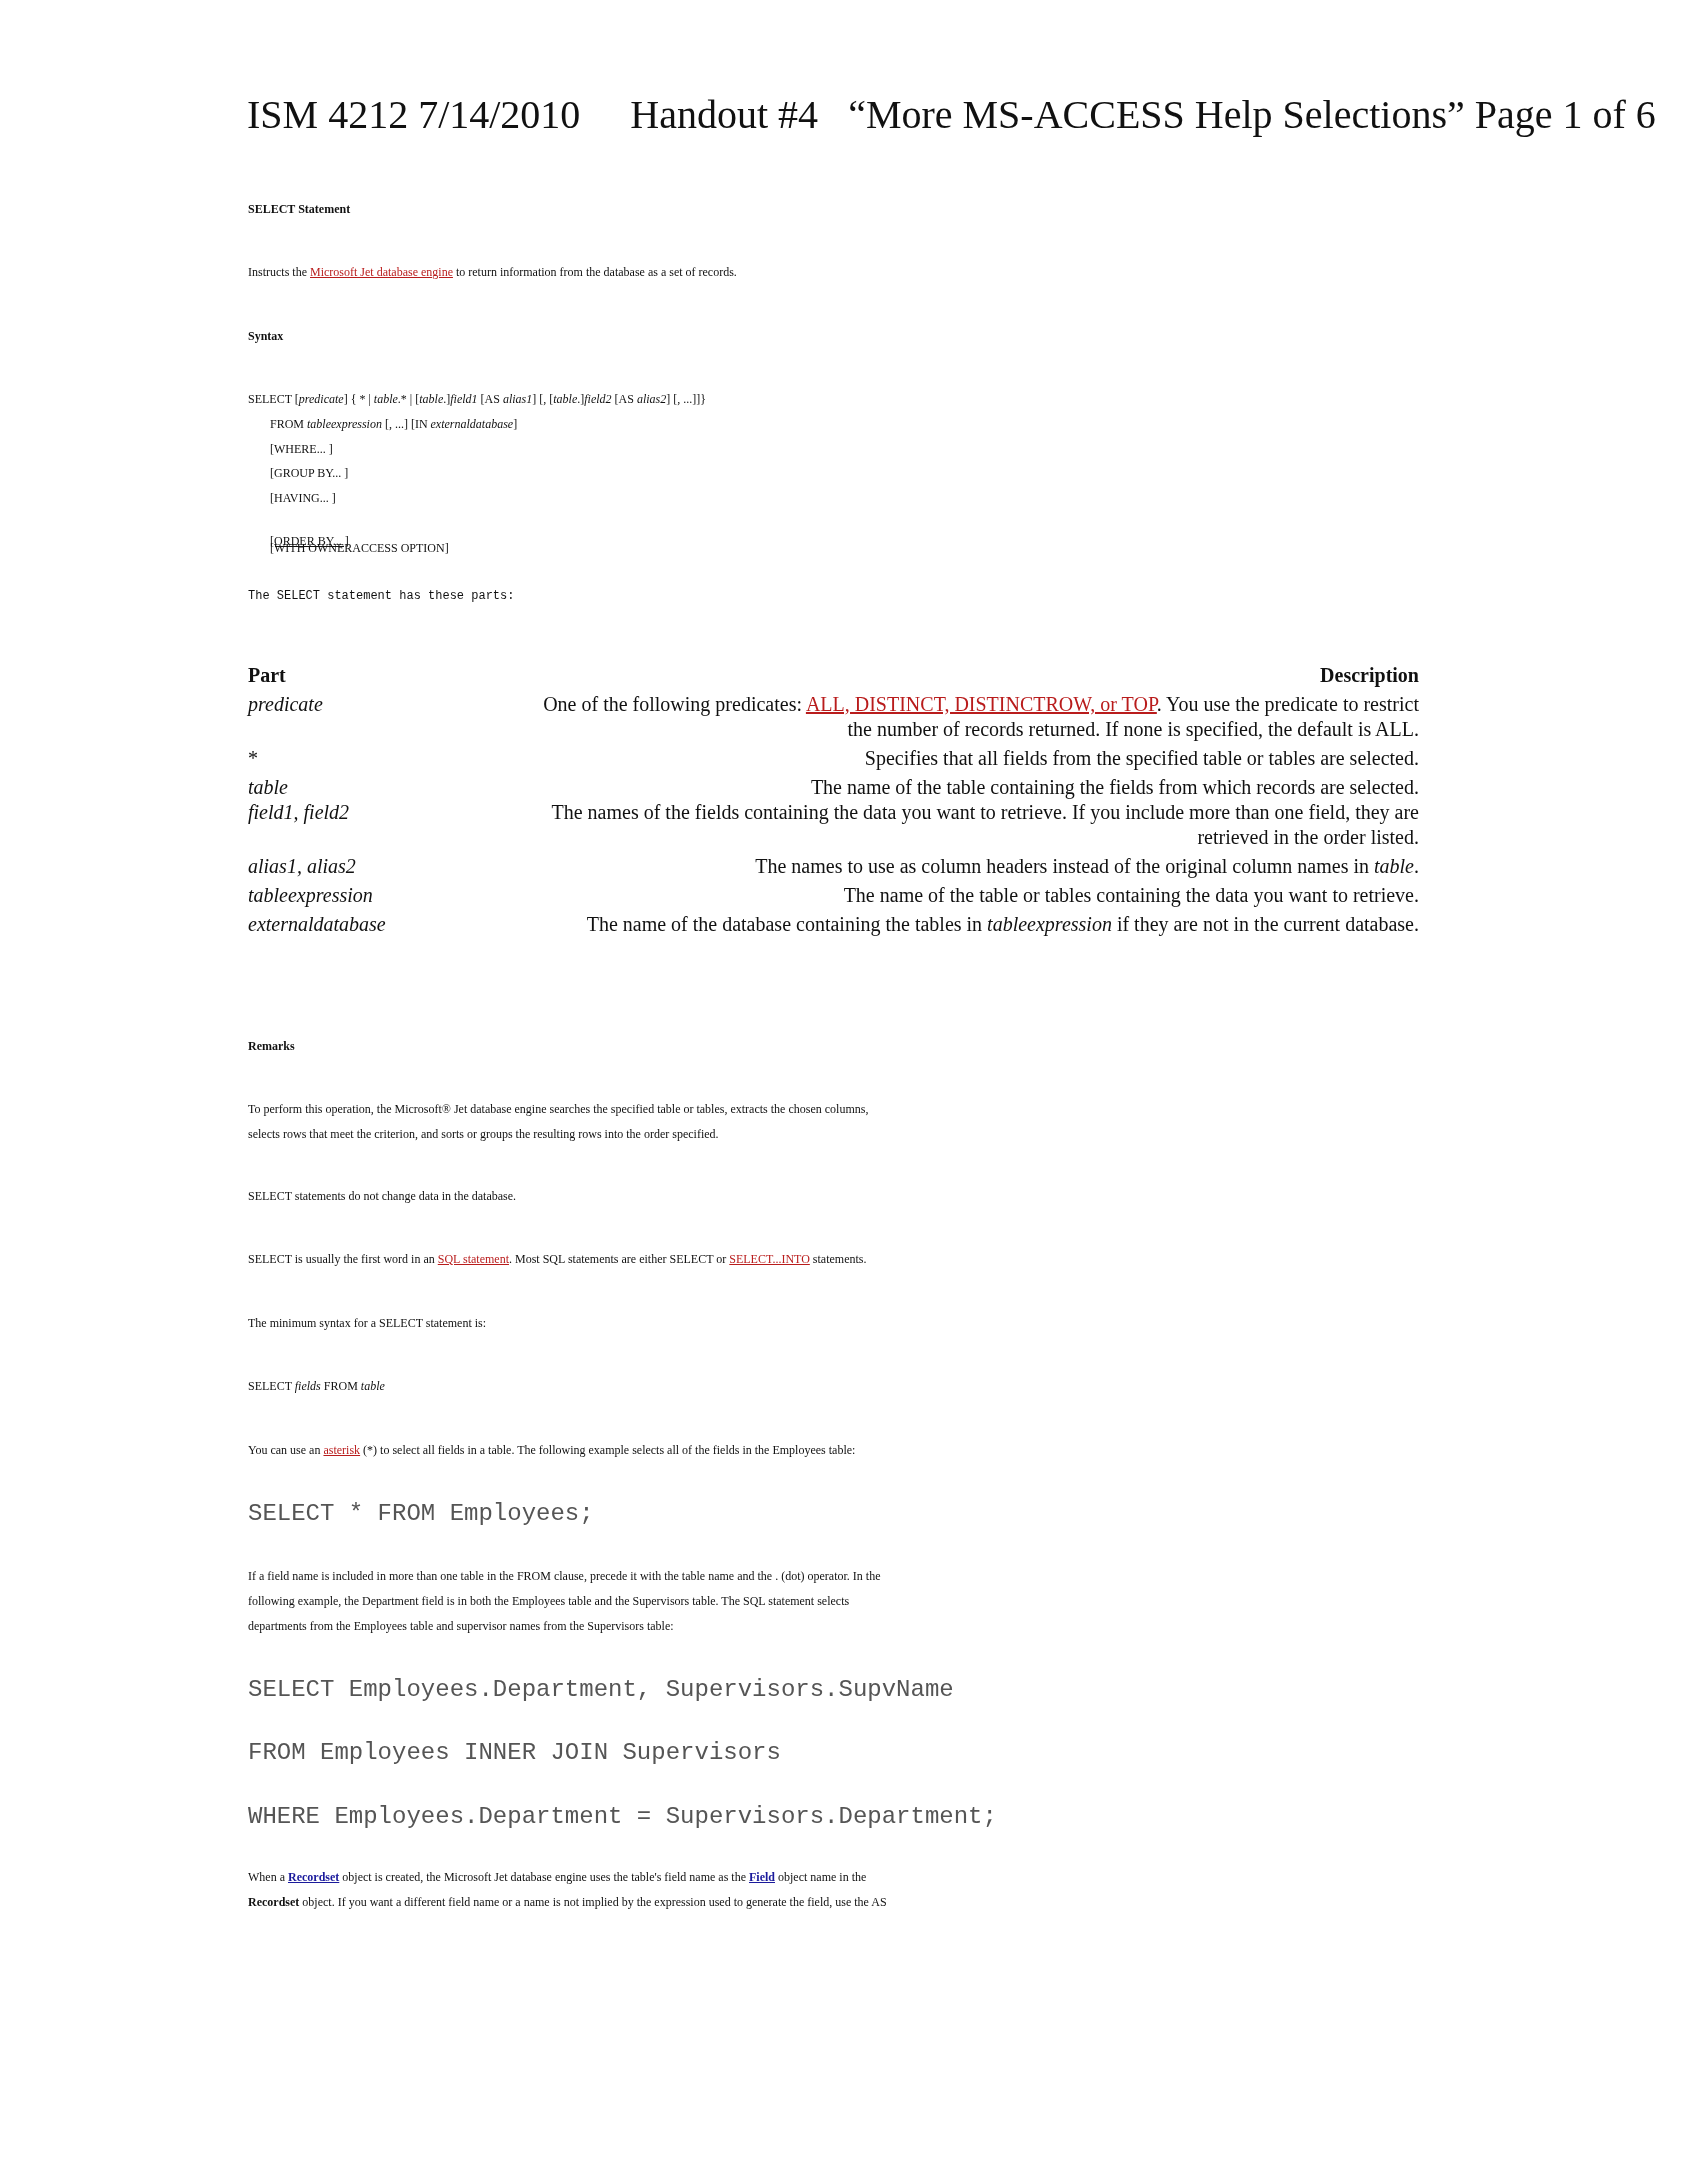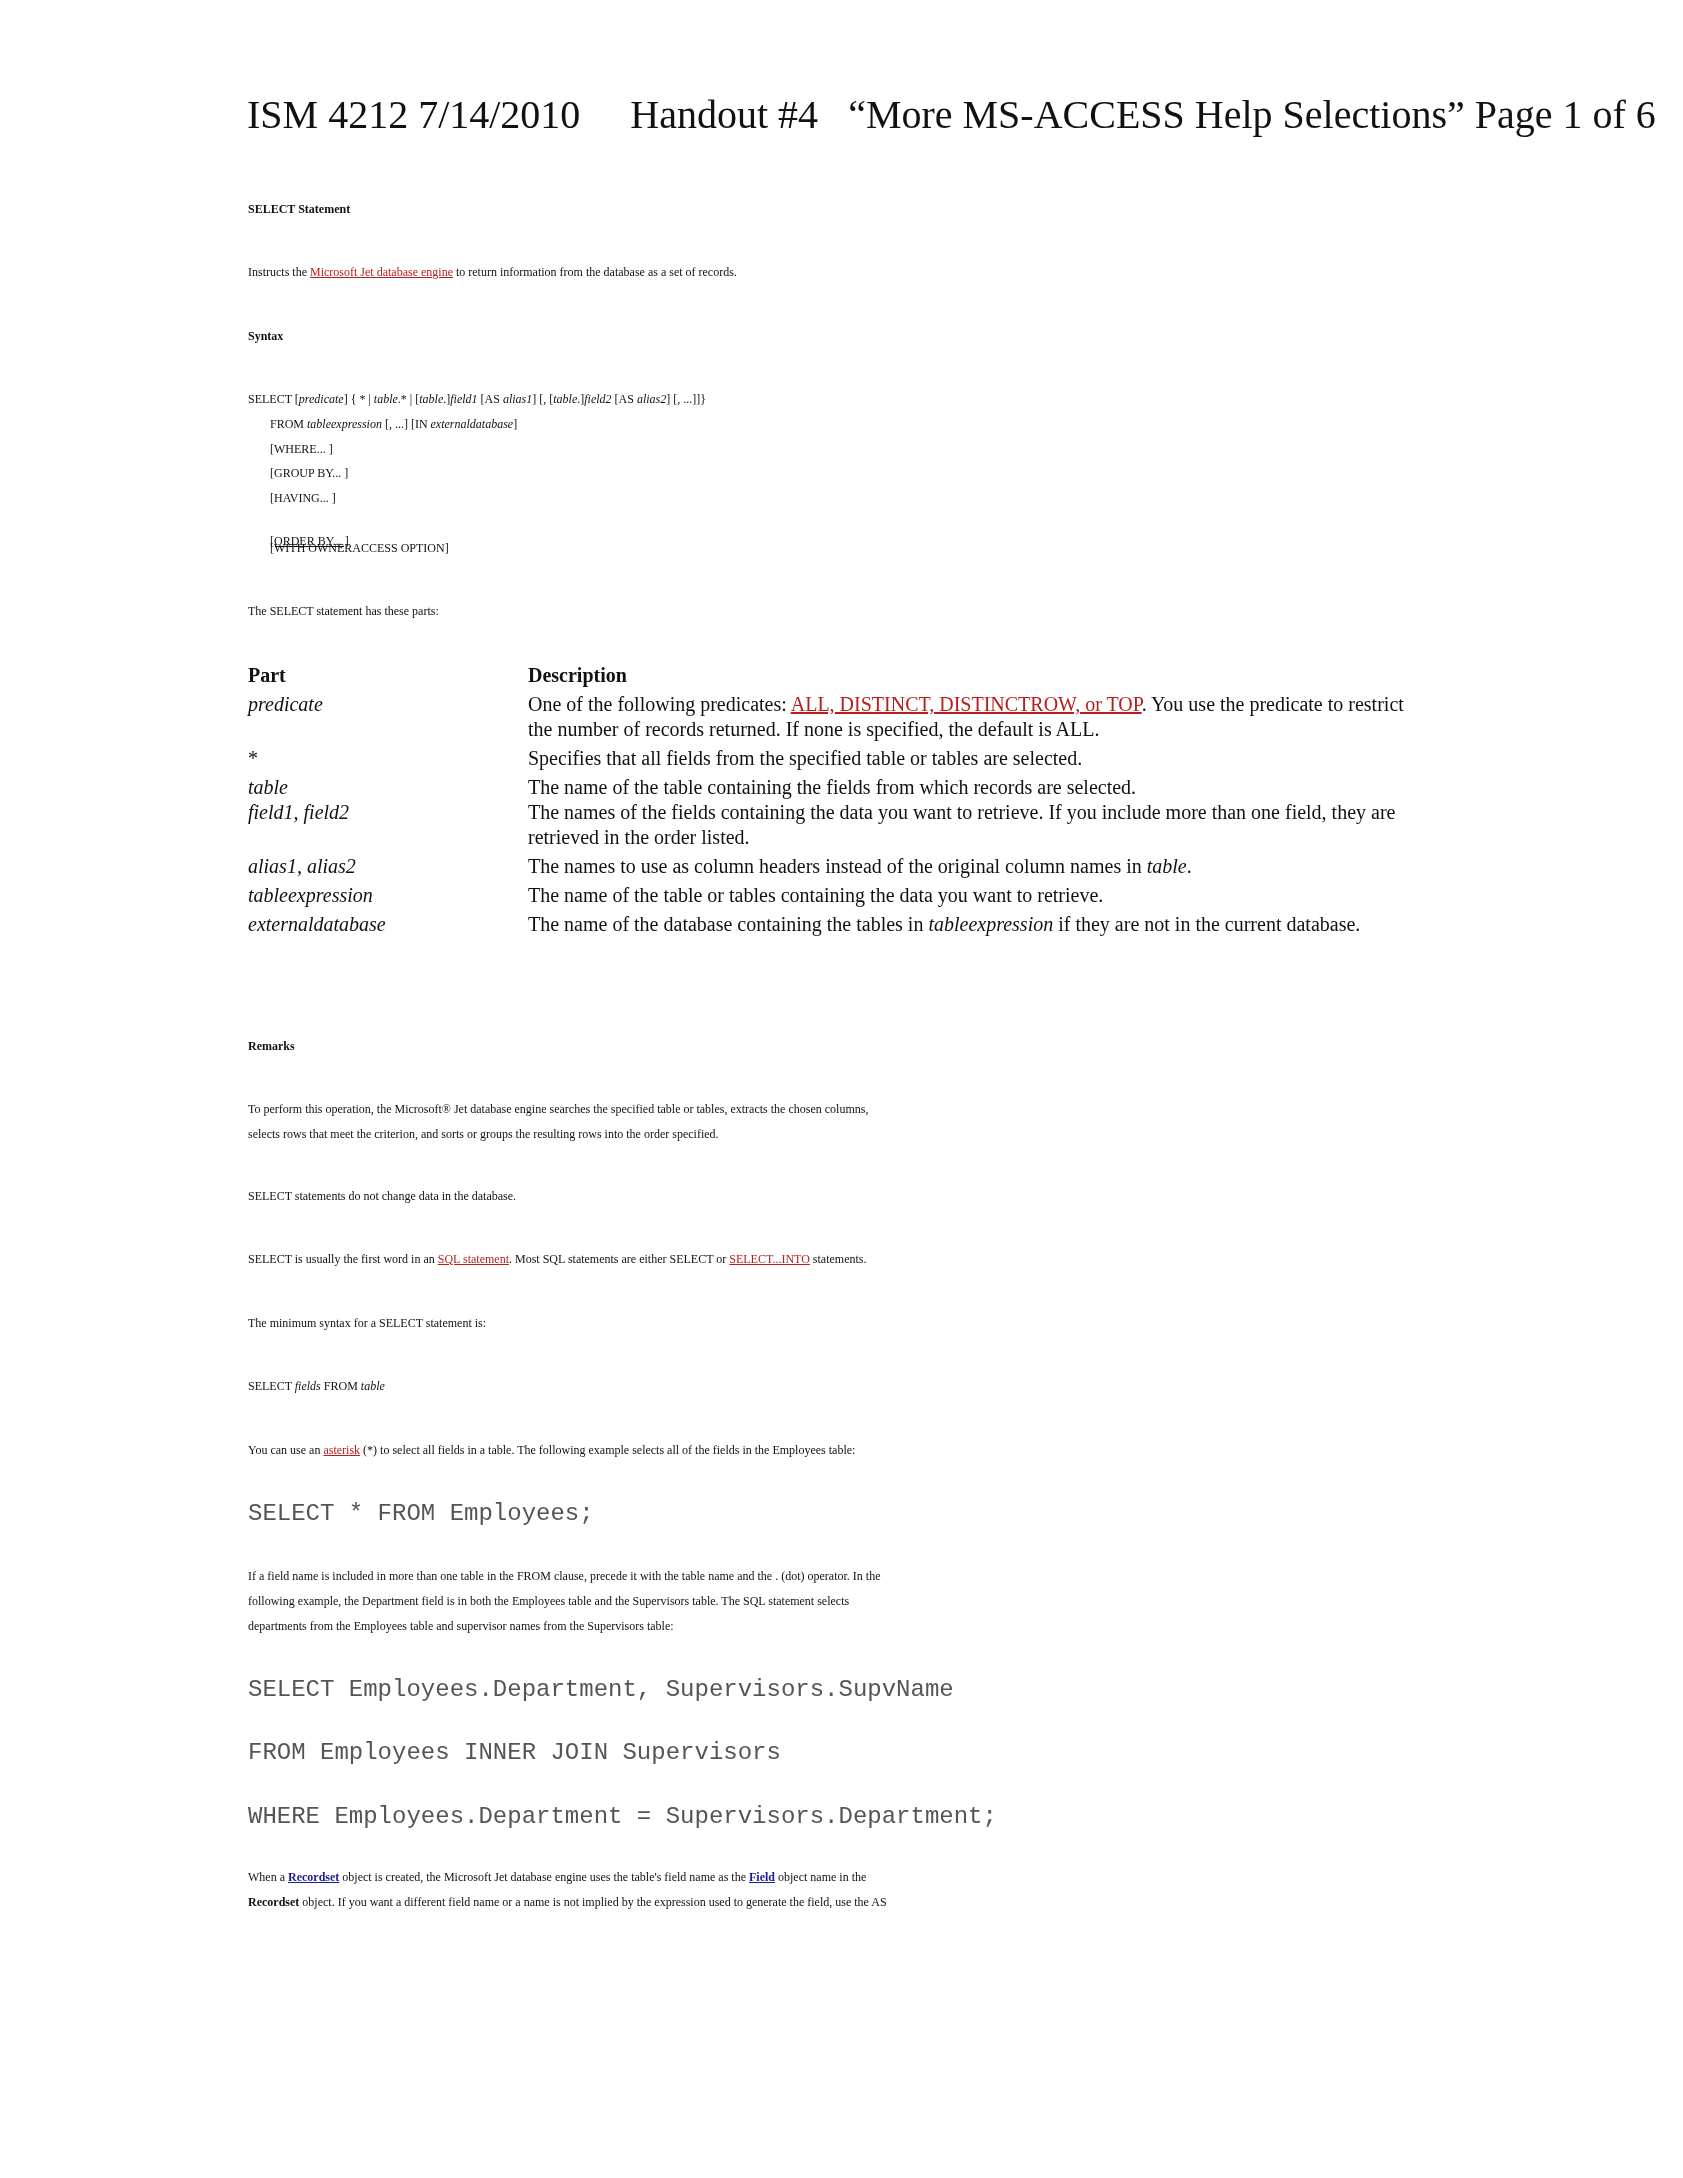--- a/index.html
+++ b/index.html
@@ -8,21 +8,21 @@
   .blk { position: absolute; left: 248px; font-size: 12px; line-height: 25px; white-space: nowrap; }
   .hdr { position: absolute; left: 247px; top: 95px; font-size: 40px; line-height: 40px; white-space: pre; color: #111; }
   .h  { font-weight: bold; }
   .lnk { color: #b91c1c; text-decoration: underline; }
   .lnkb { color: #1a1a9c; text-decoration: underline; font-weight: bold; }
   .code { font-family: "Liberation Mono", "DejaVu Sans Mono", monospace; color: #555; font-size: 24px; }
   .ind { padding-left: 22px; }
   .tbl { position: absolute; left: 248px; font-size: 20px; line-height: 25px; }
   .row { display: flex; }
   .part { width: 280px; flex: none; font-style: italic; }
-  .desc { width: 891px; }
+  .desc { width: 891px; text-align: right; }
   i { font-style: italic; }
   b { font-weight: bold; }
 </style>
 </head>
 <body>
 
 <div class="hdr"><span>ISM 4212 7/14/2010</span>     <span>Handout #4</span>   <span>“More MS-ACCESS Help Selections”</span> <span>Page 1 of 6</span></div>
 
 <div class="blk h" style="top:197px;">SELECT Statement</div>
 
@@ -31,21 +31,21 @@
 <div class="blk h" style="top:324px;">Syntax</div>
 
 <div class="blk" style="top:387px;"><span>SELECT [</span><i>predicate</i><span>] { * | </span><i>table</i><span>.* | [</span><i>table</i><span>.]</span><i>field1</i><span> [AS </span><i>alias1</i><span>] [, [</span><i>table</i><span>.]</span><i>field2</i><span> [AS </span><i>alias2</i><span>] [, ...]]}</span></div>
 <div class="blk ind" style="top:412px;"><span>FROM </span><i>tableexpression</i><span> [, ...] [IN </span><i>externaldatabase</i><span>]</span></div>
 <div class="blk ind" style="top:437px;">[WHERE... ]</div>
 <div class="blk ind" style="top:461px;">[GROUP BY... ]</div>
 <div class="blk ind" style="top:486px;">[HAVING... ]</div>
 <div class="blk ind" style="top:529px;text-decoration:underline;">[ORDER BY... ]</div>
 <div class="blk ind" style="top:536px;">[WITH OWNERACCESS OPTION]</div>
 
-<div class="blk" style="top:599px;">The SELECT statement has these parts:</div>
+<div class="blk" style="top:584px;font-family:Liberation Mono, monospace;">The SELECT statement has these parts:</div>
 
 <div class="tbl" style="top:663px;">
   <div class="row">
     <div class="part h" style="font-style:normal;">Part</div>
     <div class="desc h">Description</div>
   </div>
   <div class="row" style="margin-top:4px;">
     <div class="part">predicate</div>
     <div class="desc"><span>One of the following predicates: </span><span class="lnk">ALL, DISTINCT, DISTINCTROW, or TOP</span><span>. You use the predicate to restrict the number of records returned. If none is specified, the default is ALL.</span></div>
   </div>

